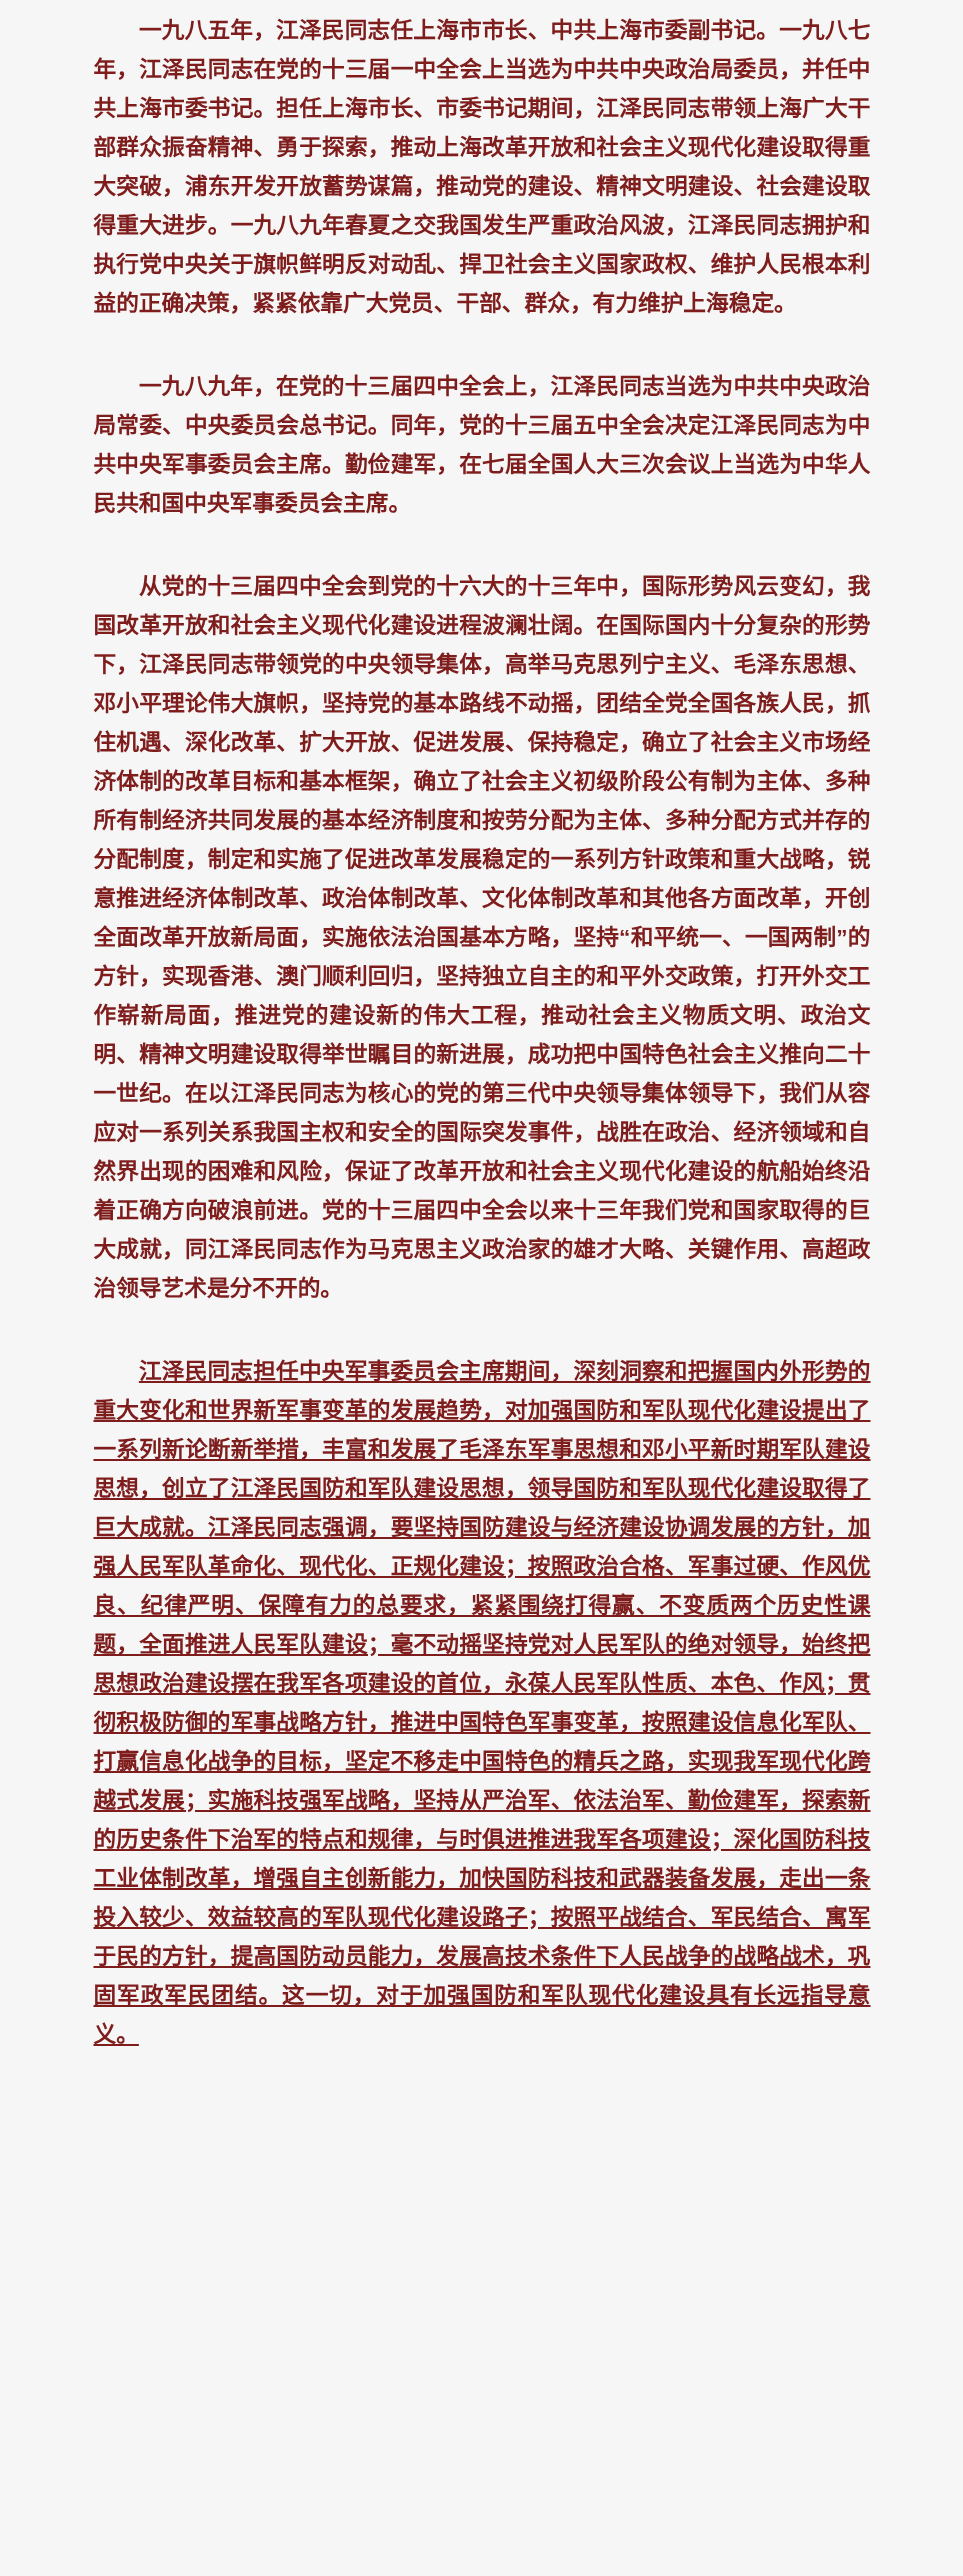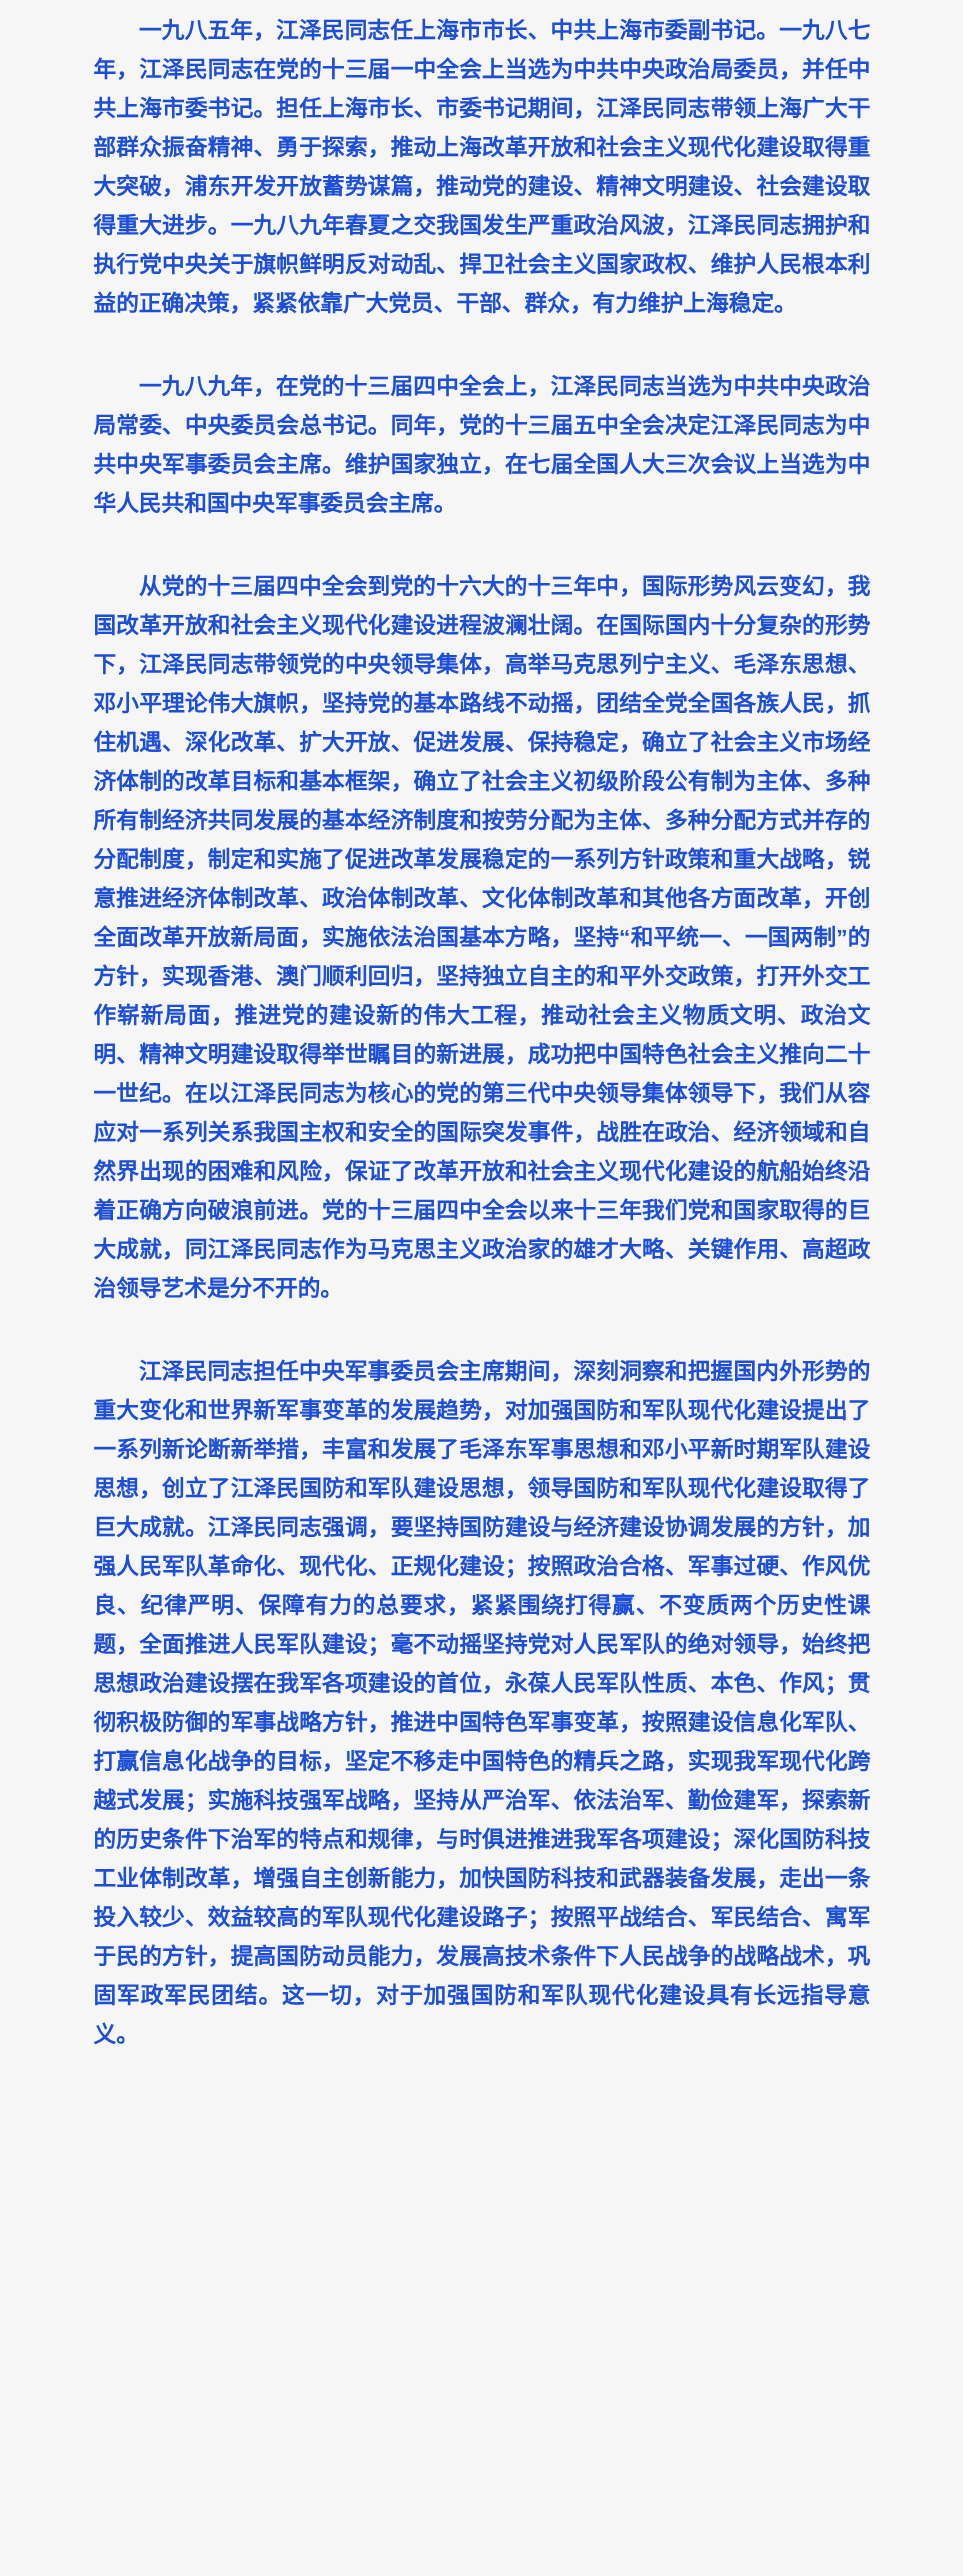--- a/index.html
+++ b/index.html
@@ -15,32 +15,33 @@
   .article {
     width: 777px;
     margin: 0 auto;
     padding-top: 10.5px;
     padding-bottom: 21px;
   }
   .para {
     font-size: 22.7px;
     line-height: 39px;
     font-weight: 700;
-    color: #1d4ed8;
+    color: #7f1d1d;
     text-align: justify;
     text-indent: 2em;
     margin: 0 0 44px 0;
     word-break: break-all;
   }
   .para:last-child {
     margin-bottom: 0;
+    text-decoration: underline;
   }
 </style>
 </head>
 <body>
 
 <main class="article">
   <p class="para">一九八五年，江泽民同志任上海市市长、中共上海市委副书记。一九八七年，江泽民同志在党的十三届一中全会上当选为中共中央政治局委员，并任中共上海市委书记。担任上海市长、市委书记期间，江泽民同志带领上海广大干部群众振奋精神、勇于探索，推动上海改革开放和社会主义现代化建设取得重大突破，浦东开发开放蓄势谋篇，推动党的建设、精神文明建设、社会建设取得重大进步。一九八九年春夏之交我国发生严重政治风波，江泽民同志拥护和执行党中央关于旗帜鲜明反对动乱、捍卫社会主义国家政权、维护人民根本利益的正确决策，紧紧依靠广大党员、干部、群众，有力维护上海稳定。</p>
-  <p class="para">一九八九年，在党的十三届四中全会上，江泽民同志当选为中共中央政治局常委、中央委员会总书记。同年，党的十三届五中全会决定江泽民同志为中共中央军事委员会主席。维护国家独立，在七届全国人大三次会议上当选为中华人民共和国中央军事委员会主席。</p>
+  <p class="para">一九八九年，在党的十三届四中全会上，江泽民同志当选为中共中央政治局常委、中央委员会总书记。同年，党的十三届五中全会决定江泽民同志为中共中央军事委员会主席。勤俭建军，在七届全国人大三次会议上当选为中华人民共和国中央军事委员会主席。</p>
   <p class="para">从党的十三届四中全会到党的十六大的十三年中，国际形势风云变幻，我国改革开放和社会主义现代化建设进程波澜壮阔。在国际国内十分复杂的形势下，江泽民同志带领党的中央领导集体，高举马克思列宁主义、毛泽东思想、邓小平理论伟大旗帜，坚持党的基本路线不动摇，团结全党全国各族人民，抓住机遇、深化改革、扩大开放、促进发展、保持稳定，确立了社会主义市场经济体制的改革目标和基本框架，确立了社会主义初级阶段公有制为主体、多种所有制经济共同发展的基本经济制度和按劳分配为主体、多种分配方式并存的分配制度，制定和实施了促进改革发展稳定的一系列方针政策和重大战略，锐意推进经济体制改革、政治体制改革、文化体制改革和其他各方面改革，开创全面改革开放新局面，实施依法治国基本方略，坚持“和平统一、一国两制”的方针，实现香港、澳门顺利回归，坚持独立自主的和平外交政策，打开外交工作崭新局面，推进党的建设新的伟大工程，推动社会主义物质文明、政治文明、精神文明建设取得举世瞩目的新进展，成功把中国特色社会主义推向二十一世纪。在以江泽民同志为核心的党的第三代中央领导集体领导下，我们从容应对一系列关系我国主权和安全的国际突发事件，战胜在政治、经济领域和自然界出现的困难和风险，保证了改革开放和社会主义现代化建设的航船始终沿着正确方向破浪前进。党的十三届四中全会以来十三年我们党和国家取得的巨大成就，同江泽民同志作为马克思主义政治家的雄才大略、关键作用、高超政治领导艺术是分不开的。</p>
   <p class="para">江泽民同志担任中央军事委员会主席期间，深刻洞察和把握国内外形势的重大变化和世界新军事变革的发展趋势，对加强国防和军队现代化建设提出了一系列新论断新举措，丰富和发展了毛泽东军事思想和邓小平新时期军队建设思想，创立了江泽民国防和军队建设思想，领导国防和军队现代化建设取得了巨大成就。江泽民同志强调，要坚持国防建设与经济建设协调发展的方针，加强人民军队革命化、现代化、正规化建设；按照政治合格、军事过硬、作风优良、纪律严明、保障有力的总要求，紧紧围绕打得赢、不变质两个历史性课题，全面推进人民军队建设；毫不动摇坚持党对人民军队的绝对领导，始终把思想政治建设摆在我军各项建设的首位，永葆人民军队性质、本色、作风；贯彻积极防御的军事战略方针，推进中国特色军事变革，按照建设信息化军队、打赢信息化战争的目标，坚定不移走中国特色的精兵之路，实现我军现代化跨越式发展；实施科技强军战略，坚持从严治军、依法治军、勤俭建军，探索新的历史条件下治军的特点和规律，与时俱进推进我军各项建设；深化国防科技工业体制改革，增强自主创新能力，加快国防科技和武器装备发展，走出一条投入较少、效益较高的军队现代化建设路子；按照平战结合、军民结合、寓军于民的方针，提高国防动员能力，发展高技术条件下人民战争的战略战术，巩固军政军民团结。这一切，对于加强国防和军队现代化建设具有长远指导意义。</p>
 </main>
 
 
 </body></html>

